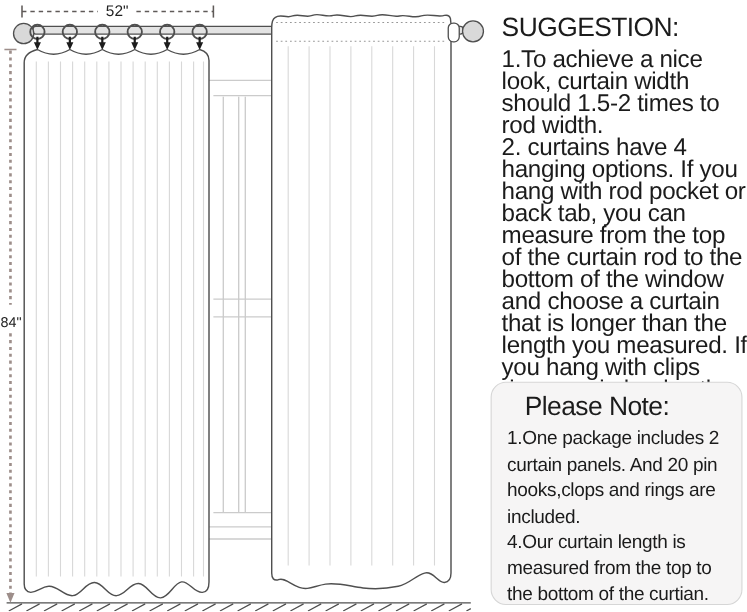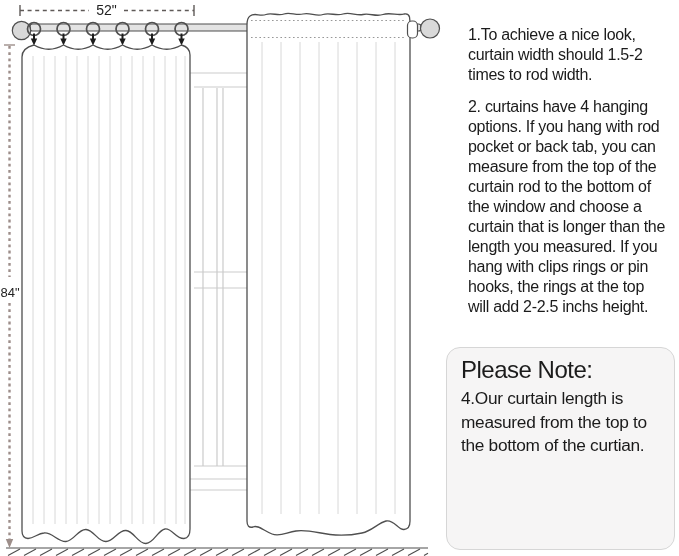--- a/index.html
+++ b/index.html
@@ -1,25 +1,25 @@
 <!DOCTYPE html>
 <html><head>
 <meta charset="utf-8">
 <style>
   html,body{margin:0;padding:0;background:#fff;}
   .canvas{position:relative;width:679px;height:556px;background:#ffffff;overflow:hidden;
           font-family:"Liberation Sans", sans-serif;color:#1b1b1b;}
   .diagram-svg{position:absolute;left:0;top:0;}
   .suggestion{position:absolute;left:456px;top:13px;width:223px;}
   .suggestion h2{margin:0 0 6px 0;font-size:24px;font-weight:400;letter-spacing:-0.5px;line-height:1.05;}
-  .suggestion p{margin:12px;font-size:16px;line-height:20px;letter-spacing:-0.3px;}
+  .suggestion p{margin:0;font-size:22px;line-height:20px;letter-spacing:-0.3px;}
   .note-box{position:absolute;left:446px;top:347px;width:229px;height:203px;box-sizing:border-box;
             background:#f6f5f5;border:1.5px solid #d6d6d6;border-radius:14px;
             padding:9px 6px 6px 14px;}
-  .note-box h2{margin:0 0 5px 0;font-size:24px;font-weight:400;letter-spacing:-0.5px;line-height:1.05;}
+  .note-box h2{margin:0 0 5px 16px;font-size:24px;font-weight:400;letter-spacing:-0.5px;line-height:1.05;}
   .note-box p{margin:0;font-size:17.3px;line-height:23.5px;letter-spacing:-0.3px;}
   svg text{font-family:"Liberation Sans", sans-serif;}
 </style>
 </head>
 <body>
 
 <div class="canvas">
 
   <svg class="diagram-svg" width="455" height="556" viewBox="0 0 455 556">
 
@@ -98,22 +98,24 @@
            C176 539 172 528 165 529 C158 530 154 543 146 543.5
            C138 544 134 531 126 530.5 C118 530 114 541 106 541.5
            C98 542 94 530 86 529.5 C78 529 74 541 66 541.5
            C58 542 52 532 44 533 C38 533.5 34 538 28 538.5
            Q22 538 22 531 Z"></path>
       <path fill="none" stroke-width="1" d="M33 56V524M44 56V524M55 56V524M66 56V524M77 56V524M88 56V524M99 56V524M110 56V524M121 56V524M132 56V524M143 56V524M154 56V524M165 56V524M176 56V524M185 56V524" stroke="#d8d8d8"></path>
     </g>
   </svg>
 
   <div class="suggestion">
+    <h2>SUGGESTION:</h2>
     <p>1.To achieve a nice look, curtain width should 1.5-2 times to rod width.</p>
     <p>2. curtains have 4 hanging options. If you hang with rod pocket or back tab, you can measure from the top of the curtain rod to the bottom of the window and choose a curtain that is longer than the length you measured. If you hang with clips rings or pin hooks, the rings at the top will add 2-2.5 inchs height.</p>
   </div>
 
   <div class="note-box">
     <h2>Please Note:</h2>
+    <p>1.One package includes 2 curtain panels. And 20 pin hooks,clops and rings are included.</p>
     <p>4.Our curtain length is measured from the top to the bottom of the curtian.</p>
   </div>
 
 </div>
 
 </body></html>

